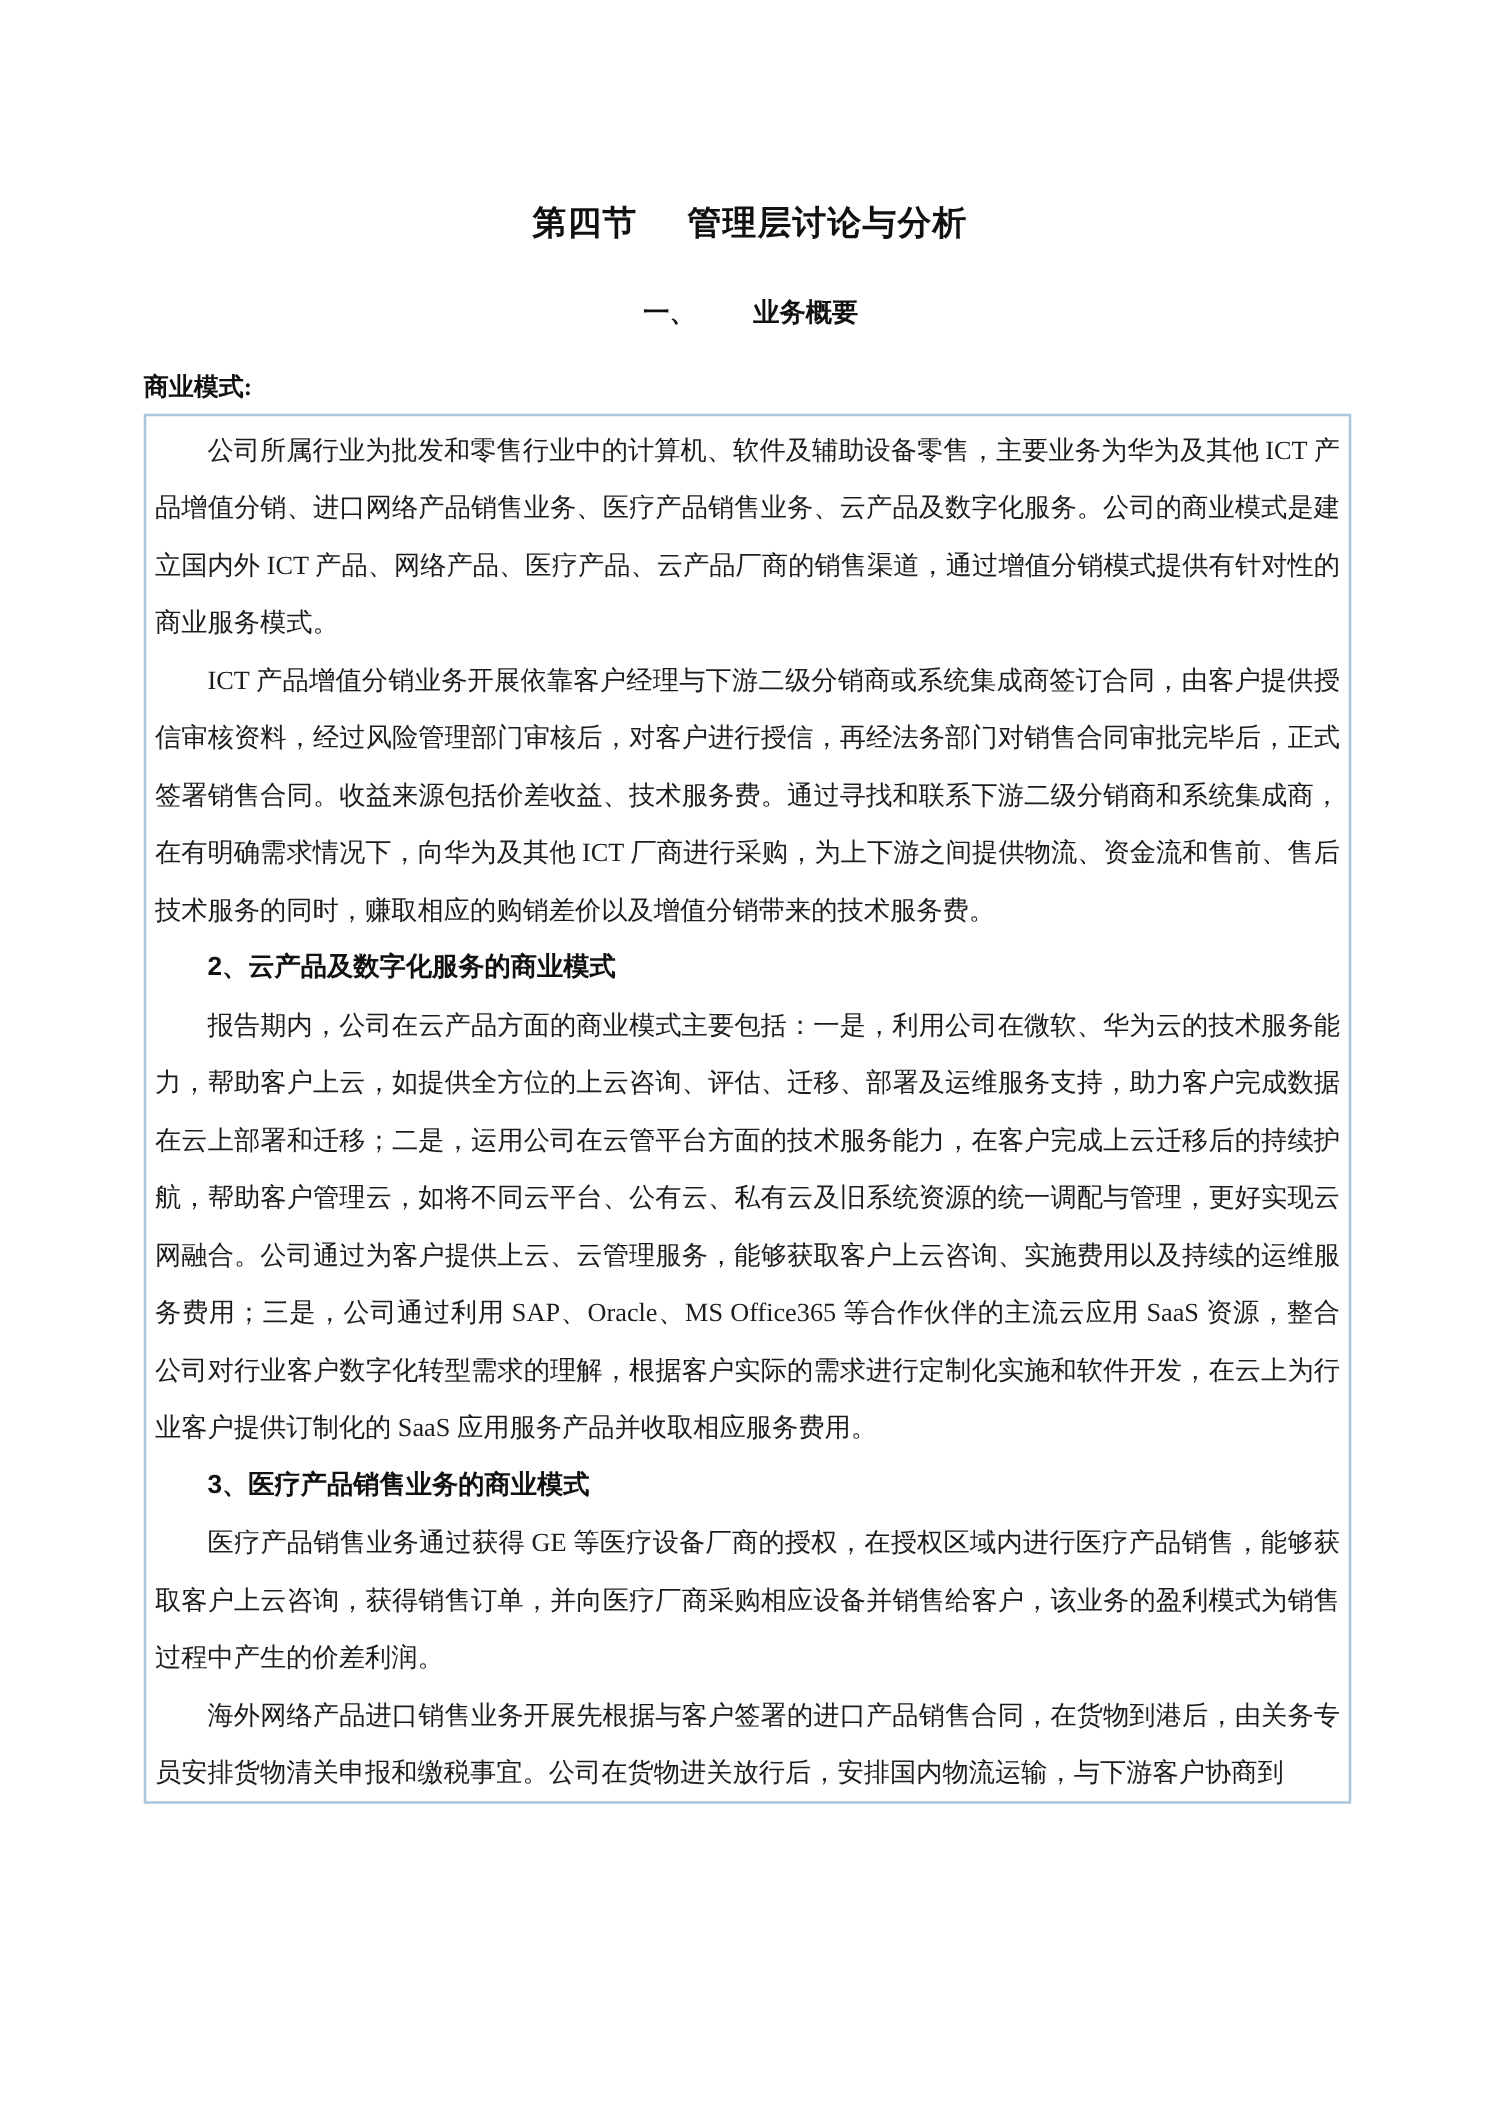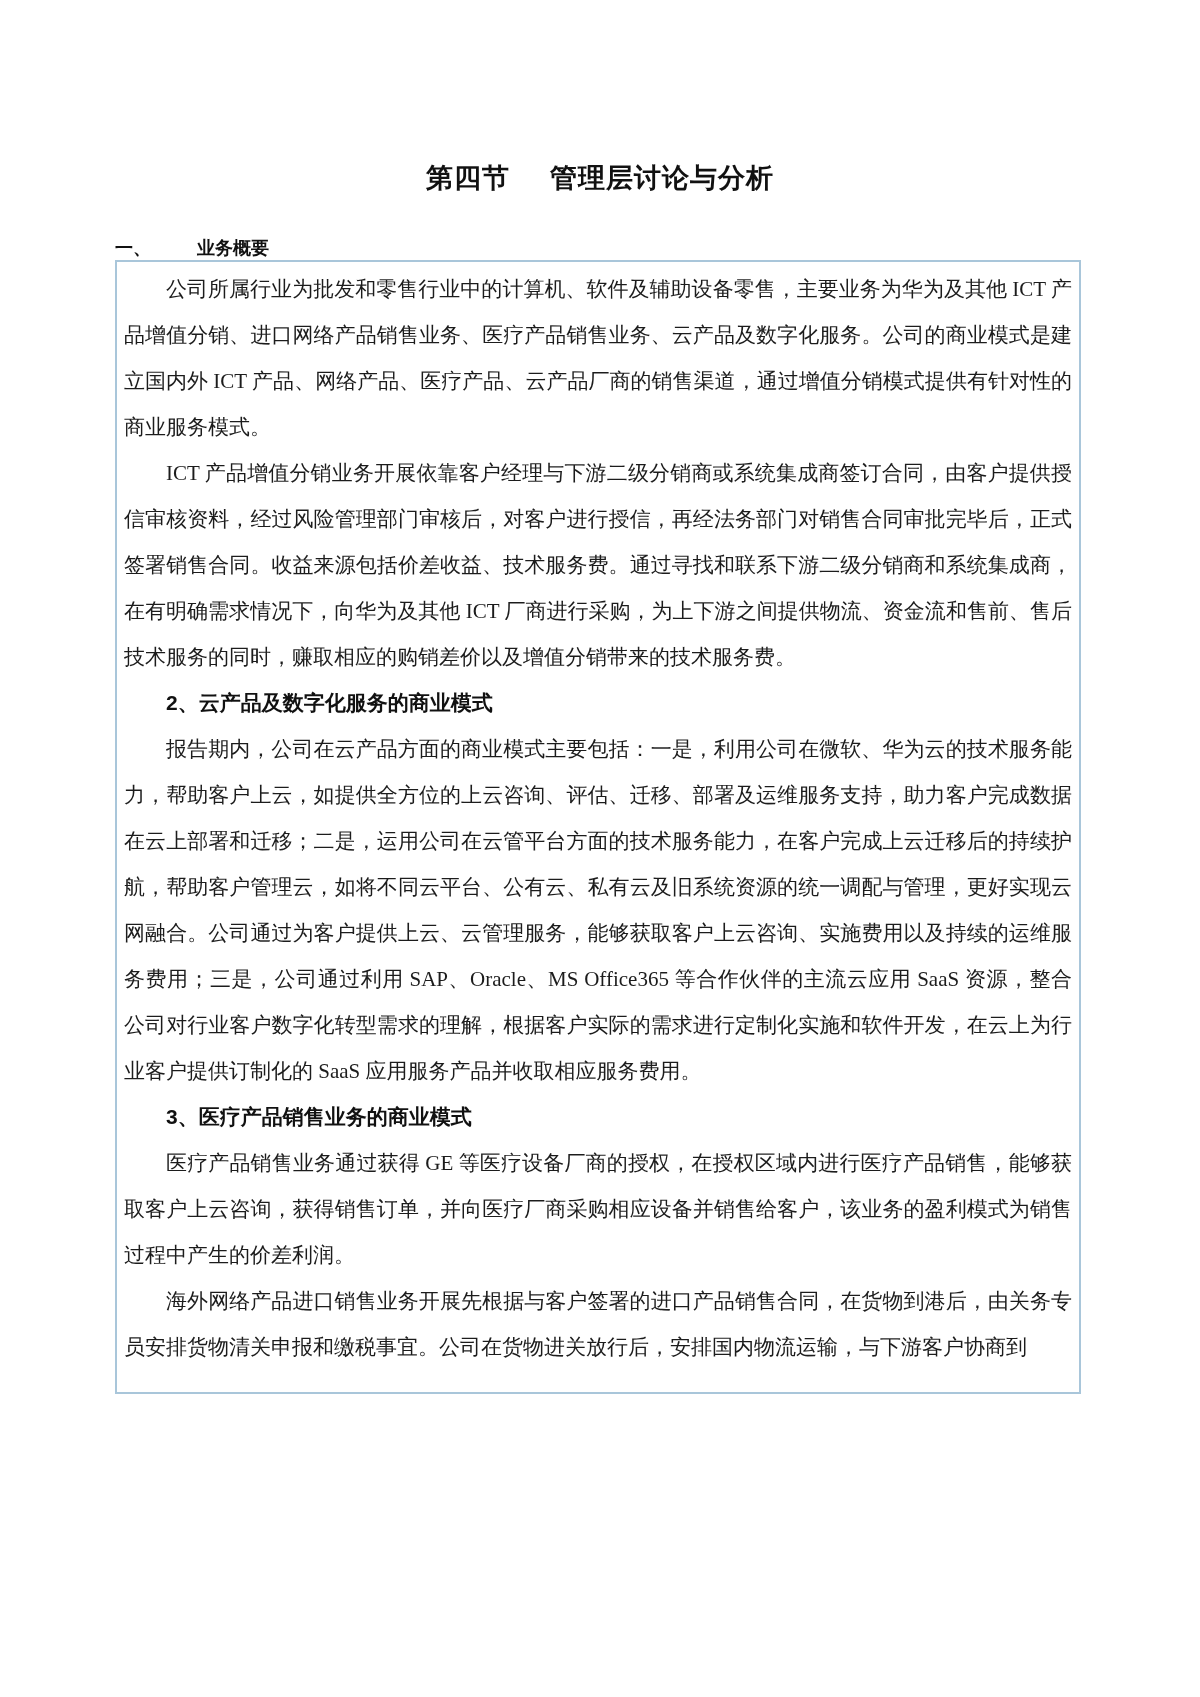--- a/index.html
+++ b/index.html
@@ -29,36 +29,37 @@
     letter-spacing: 1px;
     color: #111;
   }
   .doc-title .section-number {
     margin-right: 40px;
   }
   .overview-heading {
     margin: 40px 114px 0 115px;
     font-family: "Liberation Sans", "DejaVu Sans", sans-serif;
     font-weight: bold;
-    font-size: 18px;
+    font-size: 21px;
     color: #111;
+    text-align: center;
   }
   .overview-heading .heading-number {
     margin-right: 46px;
   }
   .bm-label {
     margin: 32px 114px 8px 115px;
     font-weight: bold;
     font-size: 20px;
     color: #111;
   }
   .content-box {
     margin: 0 119px 0 115px;
     border: 2px solid #a9c6da;
-    padding: 4px 7px 22px 7px;
+    padding: 4px 7px 0 7px;
     background: #ffffff;
   }
   .content-box .para,
   .content-box .subhead {
     margin: 0;
     font-size: 21px;
     line-height: 46px;
     text-indent: 2em;
     text-align: justify;
     color: #1c1c1c;
@@ -79,20 +80,21 @@
 <div class="page">
 
   <h1 class="doc-title">
     <span class="section-number">第四节</span><span class="section-title-text">管理层讨论与分析</span>
   </h1>
 
   <div class="overview-heading">
     <span class="heading-number">一、</span><span>业务概要</span>
   </div>
 
+  <div class="bm-label">商业模式:</div>
 
   <div class="content-box">
     <p class="para">公司所属行业为批发和零售行业中的计算机、软件及辅助设备零售，主要业务为华为及其他 ICT 产品增值分销、进口网络产品销售业务、医疗产品销售业务、云产品及数字化服务。公司的商业模式是建立国内外 ICT 产品、网络产品、医疗产品、云产品厂商的销售渠道，通过增值分销模式提供有针对性的商业服务模式。</p>
     <p class="para">ICT 产品增值分销业务开展依靠客户经理与下游二级分销商或系统集成商签订合同，由客户提供授信审核资料，经过风险管理部门审核后，对客户进行授信，再经法务部门对销售合同审批完毕后，正式签署销售合同。收益来源包括价差收益、技术服务费。通过寻找和联系下游二级分销商和系统集成商，在有明确需求情况下，向华为及其他 ICT 厂商进行采购，为上下游之间提供物流、资金流和售前、售后技术服务的同时，赚取相应的购销差价以及增值分销带来的技术服务费。</p>
     <p class="subhead">2、云产品及数字化服务的商业模式</p>
     <p class="para">报告期内，公司在云产品方面的商业模式主要包括：一是，利用公司在微软、华为云的技术服务能力，帮助客户上云，如提供全方位的上云咨询、评估、迁移、部署及运维服务支持，助力客户完成数据在云上部署和迁移；二是，运用公司在云管平台方面的技术服务能力，在客户完成上云迁移后的持续护航，帮助客户管理云，如将不同云平台、公有云、私有云及旧系统资源的统一调配与管理，更好实现云网融合。公司通过为客户提供上云、云管理服务，能够获取客户上云咨询、实施费用以及持续的运维服务费用；三是，公司通过利用 SAP、Oracle、MS Office365 等合作伙伴的主流云应用 SaaS 资源，整合公司对行业客户数字化转型需求的理解，根据客户实际的需求进行定制化实施和软件开发，在云上为行业客户提供订制化的 SaaS 应用服务产品并收取相应服务费用。</p>
     <p class="subhead">3、医疗产品销售业务的商业模式</p>
     <p class="para">医疗产品销售业务通过获得 GE 等医疗设备厂商的授权，在授权区域内进行医疗产品销售，能够获取客户上云咨询，获得销售订单，并向医疗厂商采购相应设备并销售给客户，该业务的盈利模式为销售过程中产生的价差利润。</p>
     <p class="para">海外网络产品进口销售业务开展先根据与客户签署的进口产品销售合同，在货物到港后，由关务专员安排货物清关申报和缴税事宜。公司在货物进关放行后，安排国内物流运输，与下游客户协商到</p>
   </div>

